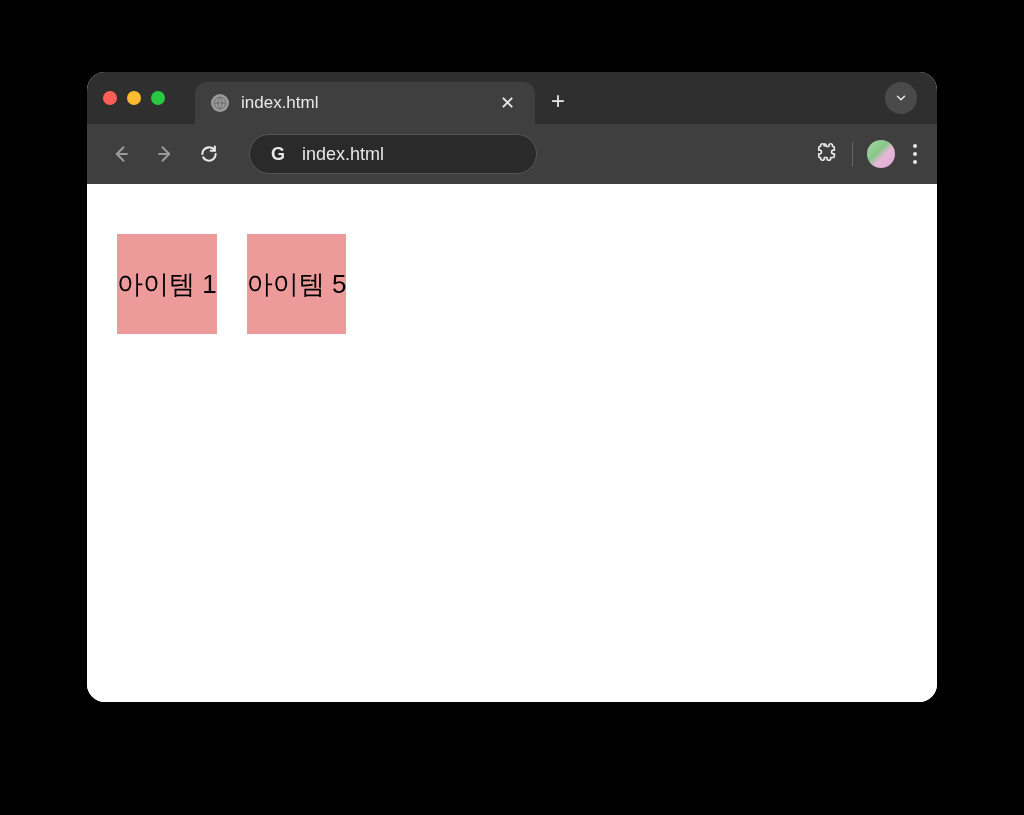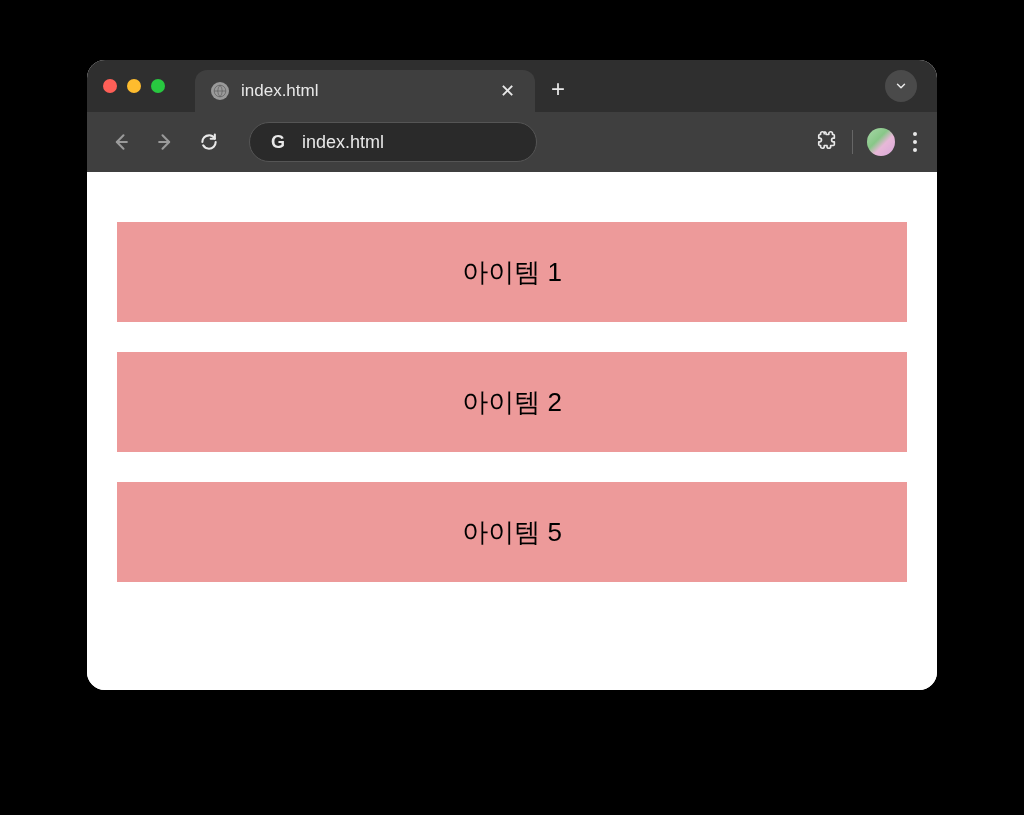--- a/index.html
+++ b/index.html
@@ -19,20 +19,21 @@
     }
     .browser-window {
       width: 850px;
       height: 630px;
       background: #fff;
       border-radius: 18px;
       overflow: hidden;
       box-shadow: 0 20px 60px rgba(0,0,0,0.6);
       display: flex;
       flex-direction: column;
+      margin-top: 12px;
     }
     .titlebar {
       background: #2f2f2f;
       height: 52px;
       display: flex;
       align-items: center;
       padding: 0 16px;
       position: relative;
     }
     .traffic-lights {
@@ -187,21 +188,21 @@
       width: 4px;
       height: 4px;
       background: #e8e8e8;
       border-radius: 50%;
     }
     .content {
       flex: 1;
       background: #fff;
       padding: 50px 30px;
       display: flex;
-      flex-direction: column;
+      flex-direction: row;
       gap: 30px;
     }
     .item {
       background: #ed9a9a;
       height: 100px;
       display: flex;
       align-items: center;
       justify-content: center;
       font-size: 26px;
       color: #000;
@@ -273,19 +274,16 @@
         <span></span>
       </div>
     </div>
   </div>
 
   <div class="content">
     <div class="item">
       <span>아이템 1</span>
     </div>
     <div class="item">
-      <span>아이템 2</span>
-    </div>
-    <div class="item">
       <span>아이템 5</span>
     </div>
   </div>
 </div>
 
 </body></html>

